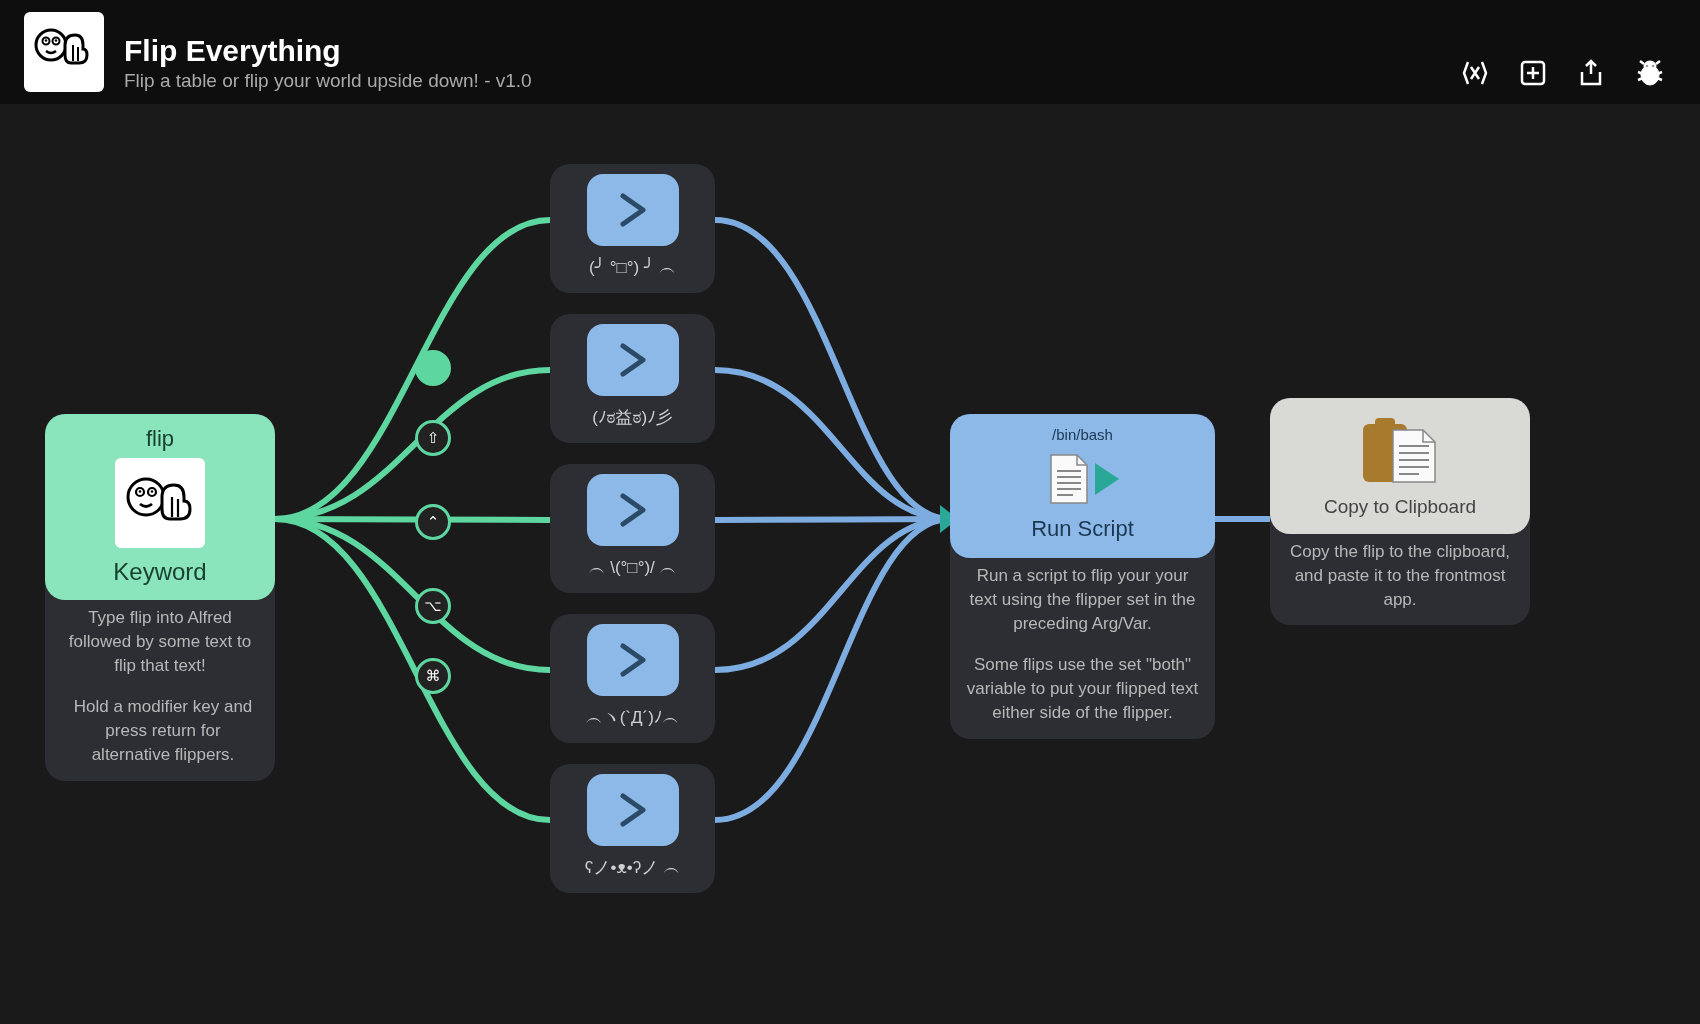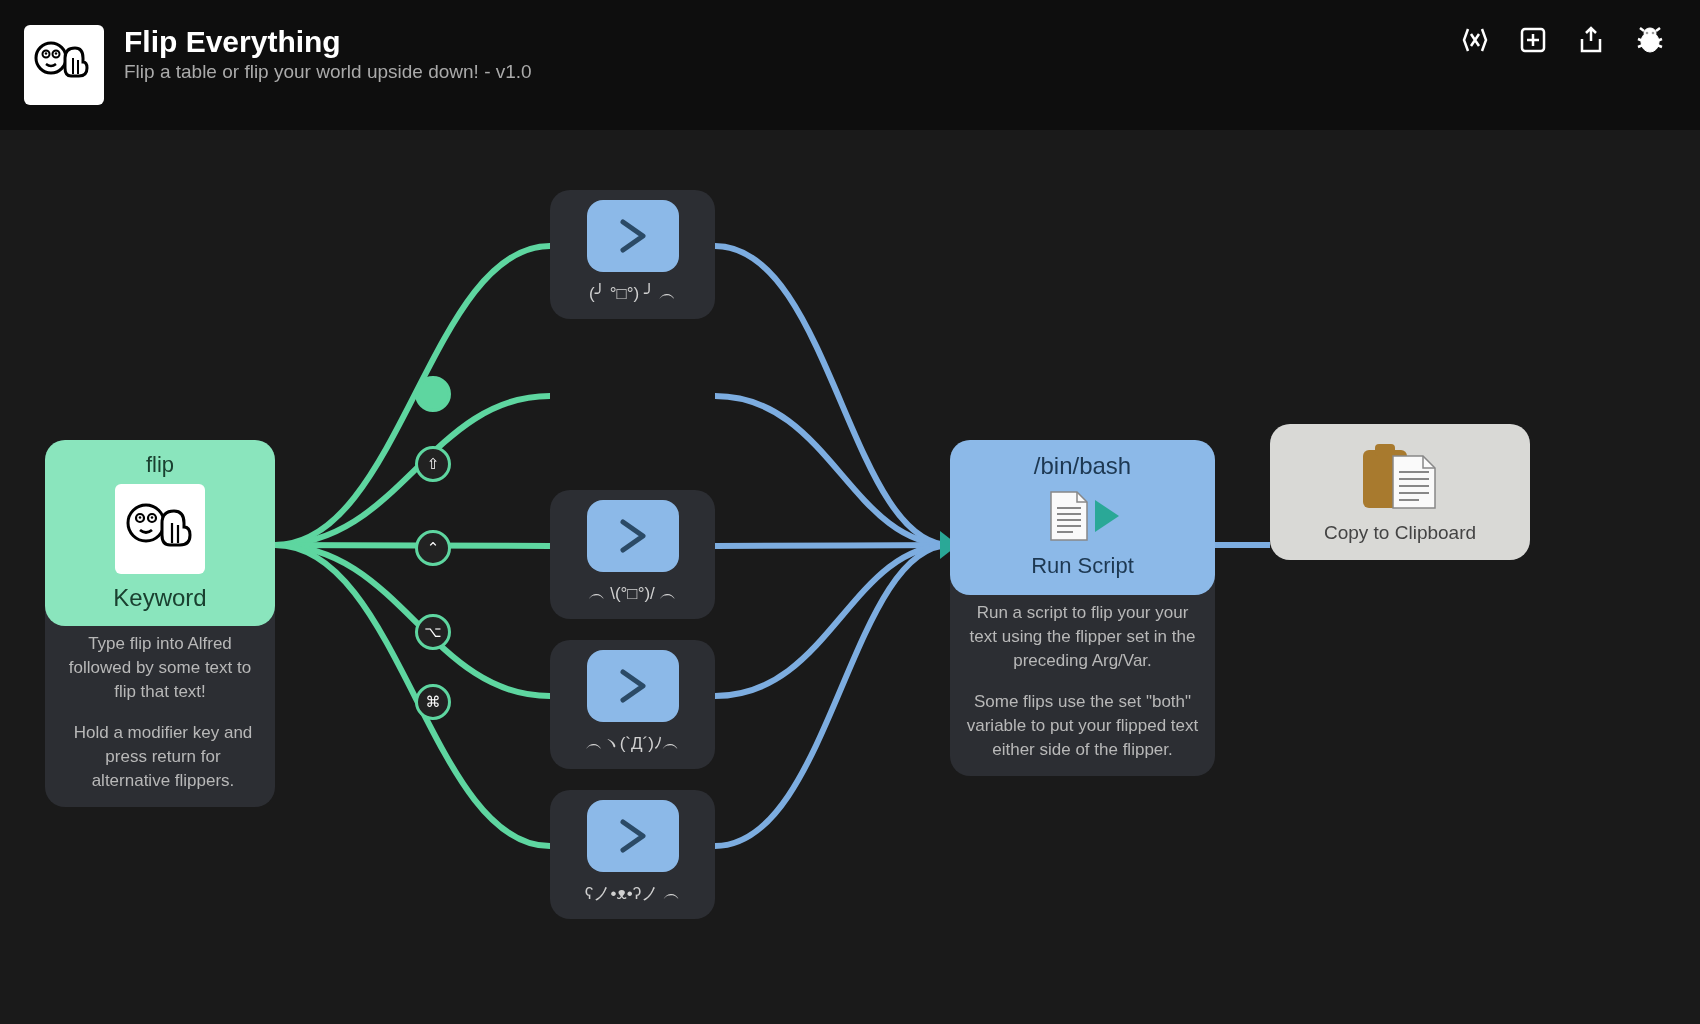--- a/index.html
+++ b/index.html
@@ -4,22 +4,22 @@
 <style>
   html, body {
     margin: 0; padding: 0;
     width: 1700px; height: 1024px;
     background: #1a1a1a;
     font-family: -apple-system, BlinkMacSystemFont, "Segoe UI", Helvetica, Arial, sans-serif;
     color: #ddd;
     overflow: hidden;
   }
   .header {
-    display: flex; align-items: flex-start;
-    padding: 25px 24px;
+    display: flex; align-items: flex-end;
+    padding: 12px 24px;
     background: #0e0e0e;
     height: 80px;
   }
   .header .icon-box {
     width: 80px; height: 80px;
     background: #fff;
     border-radius: 6px;
     margin-right: 20px;
     display:flex; align-items:center; justify-content:center;
   }
@@ -84,21 +84,21 @@
   .av-top svg { display:block; }
   .av-label { color:#d0d0d0; font-size: 17px; padding-bottom: 4px; min-height: 22px; white-space: pre; }
 
   
   .rs-node { left: 950px; top:310px; width: 265px; }
   .rs-top {
     background: #8cb9e8;
     border-radius: 20px;
     padding: 12px 0 16px 0;
   }
-  .rs-title { color:#1d3852; font-size: 24px; font-weight: 500; margin-bottom: 6px; }
+  .rs-title { color:#1d3852; font-size: 15px; font-weight: 500; margin-bottom: 6px; }
   .rs-img-wrap {
     width: 80px; height: 55px; margin: 8px auto 10px auto;
     display:flex; align-items:center; justify-content:center; gap:4px;
   }
   .rs-label { color:#1d3852; font-size: 22px; }
 
   
   .cb-node { left: 1270px; top: 294px; width: 260px; }
   .cb-top {
     background: #d9d9d6;
@@ -248,20 +248,28 @@
   </div>
 
   <div class="node av-node" style="top:60px;">
     <div class="av-top">
       <svg width="40" height="40" viewBox="0 0 40 40">
           <path d="M10 6 L30 20 L10 34" fill="none" stroke="#2b4a66" stroke-width="5" stroke-linejoin="round" stroke-linecap="round"></path>
         </svg>
     </div>
     <div class="av-label">(╯ °□°) ╯ ︵</div>
   </div>
+  <div class="node av-node" style="top:210px;">
+    <div class="av-top">
+      <svg width="40" height="40" viewBox="0 0 40 40">
+          <path d="M10 6 L30 20 L10 34" fill="none" stroke="#2b4a66" stroke-width="5" stroke-linejoin="round" stroke-linecap="round"></path>
+        </svg>
+    </div>
+    <div class="av-label">(ﾉಠ益ಠ)ﾉ彡</div>
+  </div>
   <div class="node av-node" style="top:360px;">
     <div class="av-top">
       <svg width="40" height="40" viewBox="0 0 40 40">
           <path d="M10 6 L30 20 L10 34" fill="none" stroke="#2b4a66" stroke-width="5" stroke-linejoin="round" stroke-linecap="round"></path>
         </svg>
     </div>
     <div class="av-label">︵ \(°□°)/ ︵</div>
   </div>
   <div class="node av-node" style="top:510px;">
     <div class="av-top">
@@ -311,15 +319,16 @@
           <path d="M66 14 L66 26 L78 26" fill="none" stroke="#888" stroke-width="1.5"></path>
           <line x1="42" y1="30" x2="72" y2="30" stroke="#888" stroke-width="2"></line>
           <line x1="42" y1="37" x2="72" y2="37" stroke="#888" stroke-width="2"></line>
           <line x1="42" y1="44" x2="72" y2="44" stroke="#888" stroke-width="2"></line>
           <line x1="42" y1="51" x2="72" y2="51" stroke="#888" stroke-width="2"></line>
           <line x1="42" y1="58" x2="62" y2="58" stroke="#888" stroke-width="2"></line>
         </svg>
       </div>
       <div class="cb-label">Copy to Clipboard</div>
     </div>
+    <div class="desc">Copy the flip to the clipboard, and paste it to the frontmost app.</div>
   </div>
 
 </div>
 
 </body></html>

